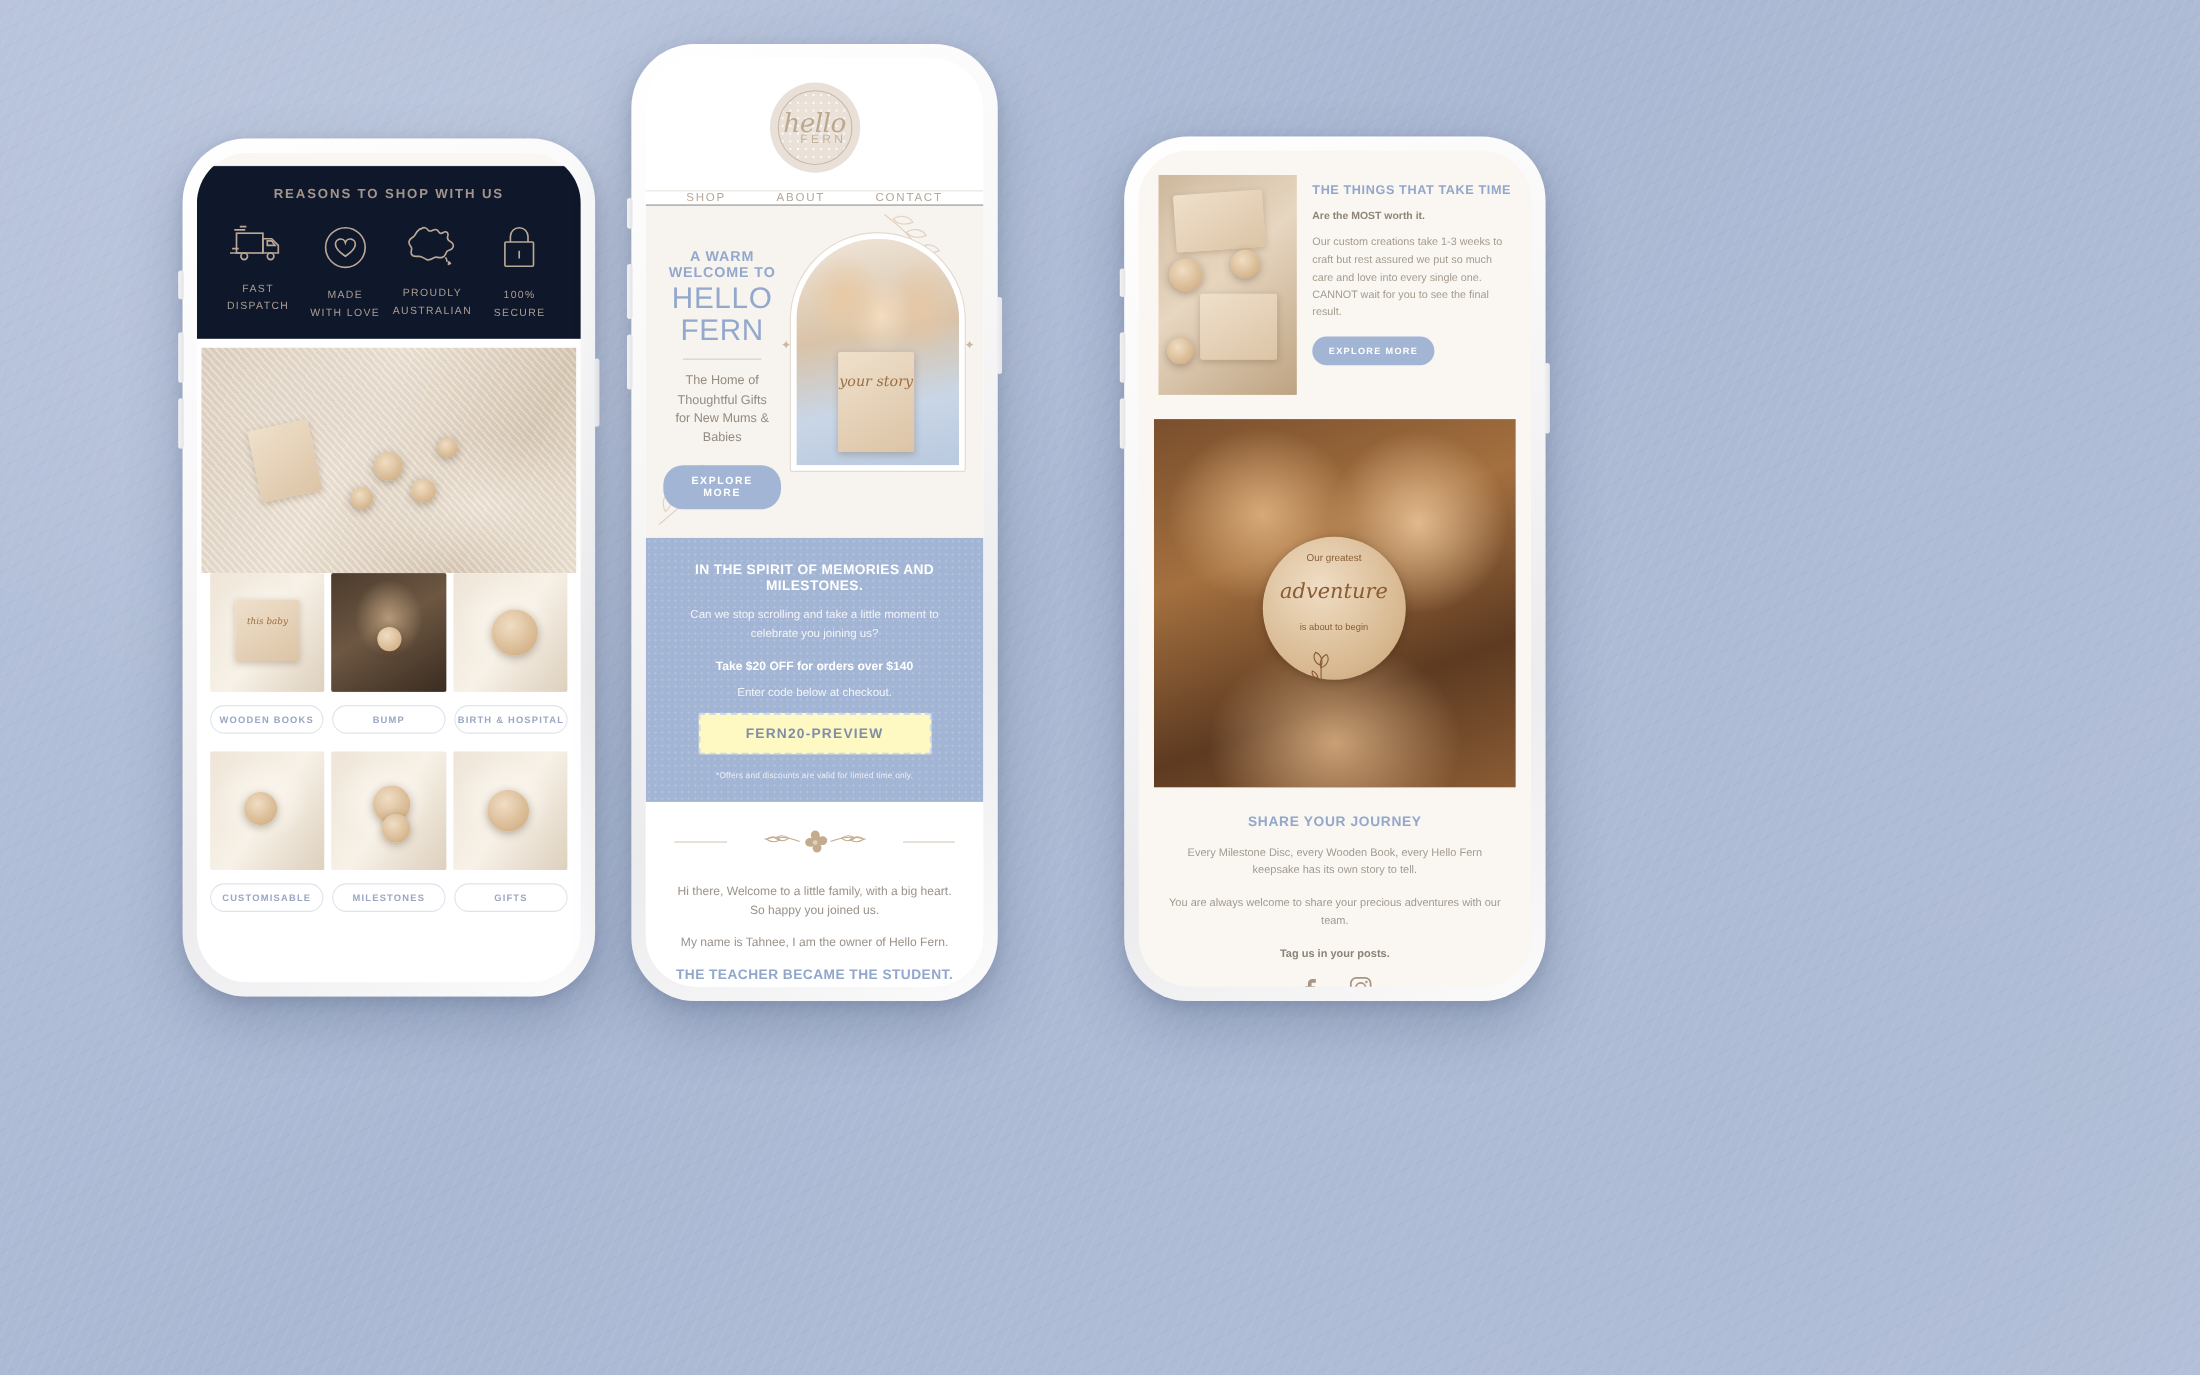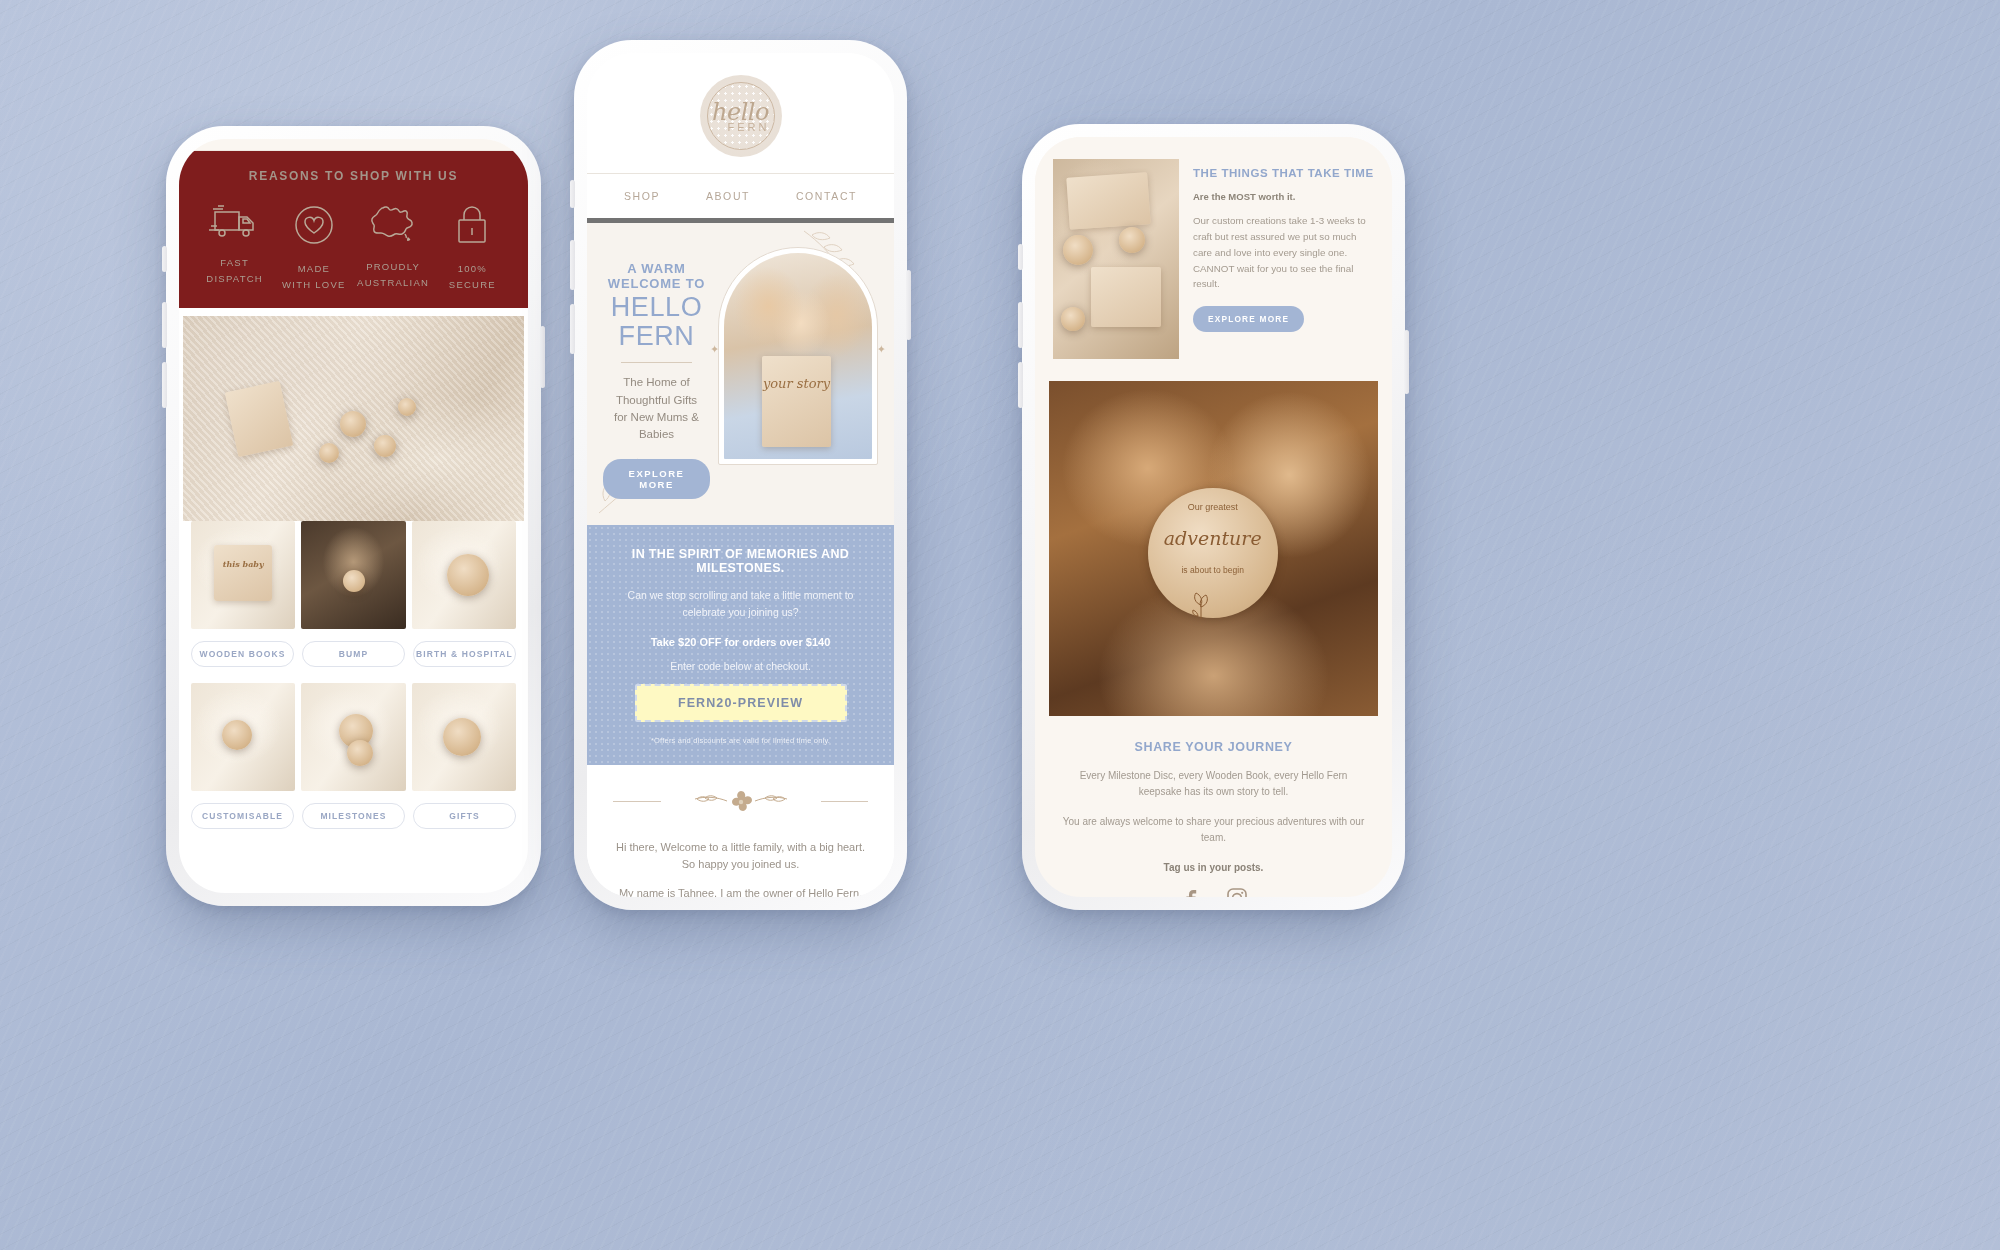--- a/index.html
+++ b/index.html
@@ -54,31 +54,31 @@
   #phone-left   { left: 166px;  top: 126px;  width: 375px;  height: 780px; }
   #phone-right  { left: 1022px; top: 124px;  width: 383px;  height: 786px; }
   #phone-center { left: 574px;  top: 40px;   width: 333px;  height: 870px; z-index: 5; }
   .blue-head {
     color: #92a7cc; font-weight: 700; letter-spacing: .9px;
   }
 
   
   #phone-left .screen { background:#fff; }
   .lp-topbar { height:12px; background:#faf6f1; border-bottom:1px solid #efe9e2; }
-  .lp-reasons { background:#7f1d1d; padding:18px 10px 16px; }
+  .lp-reasons { background:#0f172a; padding:18px 10px 16px; }
   .lp-reasons h3 { font-size:12px; letter-spacing:1.7px; color:#a3958a; font-weight:700; text-align:center; }
   .lp-icons { display:flex; justify-content:space-around; margin-top:20px; padding:0 6px; }
   .lp-icon-cell { width:78px; text-align:center; }
   .lp-icon-cell svg { display:block; margin:0 auto 14px; }
   .lp-icon-cell .cap { font-size:9.5px; letter-spacing:1.25px; color:#ab9e92; line-height:1.65; font-weight:400; }
 
   .lp-hero { margin:8px 4px 0; height:205px; overflow:hidden; position:relative; }
   .lp-collections-title { text-align:center; font-size:13px; letter-spacing:1.5px; color:#a9b6d2; font-weight:700; padding:22px 0 16px; }
 
-  .lp-grid { display:flex; gap:6px; padding:0 12px;font-weight:bold; }
+  .lp-grid { display:flex; gap:6px; padding:0 12px; }
   .lp-cell { flex:1; height:108px; border-radius:2px; overflow:hidden; position:relative; }
 
   .lp-chiprow { display:flex; gap:8px; padding:12px 12px 0; }
   .chip {
     flex:1; text-align:center; border:1px solid #dfe3ec; border-radius:16px;
     padding:7px 2px; font-size:8.5px; letter-spacing:1.1px; color:#9aa7c4; font-weight:700;
     background:#fff; white-space:nowrap;
   }
 
   
@@ -96,22 +96,22 @@
     background-image: radial-gradient(circle, #ffffff 1px, rgba(0,0,0,0) 1.2px);
     background-size: 7px 7px;
     opacity:.9;
   }
   .cp-logo-txt { position:relative; text-align:center; line-height:1; }
   .cp-logo-txt .l1 { font-family:"DejaVu Serif", serif; font-style:italic; font-size:24px; color:#bda78f; letter-spacing:-.5px; }
   .cp-logo-txt .l2 { font-size:11px; letter-spacing:3px; color:#c5b09a; margin-top:-2px; margin-left:16px; }
 
   .cp-nav {
     display:flex; justify-content:space-around;
-    border-top:1px solid #e9e4dd; border-bottom:5px solid #737373;
-    padding:16px 14px; background:#fff;
+    border-top:1px solid #e9e4dd; border-bottom:1px solid #737373;
+    padding:0 14px; background:#fff;
   }
   .cp-nav a { font-size:10.5px; letter-spacing:1.6px; color:#b6a798; text-decoration:none; font-weight:400; }
 
   .cp-hero { background:#f7f3ee; position:relative; padding:24px 16px 26px; display:flex; gap:8px; overflow:hidden; }
   .cp-hero-l { flex:1; padding-top:14px; position:relative; z-index:2; }
   .cp-hero-l .t1 { font-size:13px; letter-spacing:.8px; color:#93a8cd; font-weight:700; text-align:center; }
   .cp-hero-l .t2 { font-size:27px; letter-spacing:.6px; color:#93a8cd; font-weight:400; text-align:center; line-height:1.08; margin-top:2px; }
   .cp-rule { height:1px; background:#d8cbbb; margin:11px 18px 11px; }
   .cp-hero-l .t3 { font-size:11.5px; color:#948b81; text-align:center; line-height:1.5; }
   .cp-cta {

